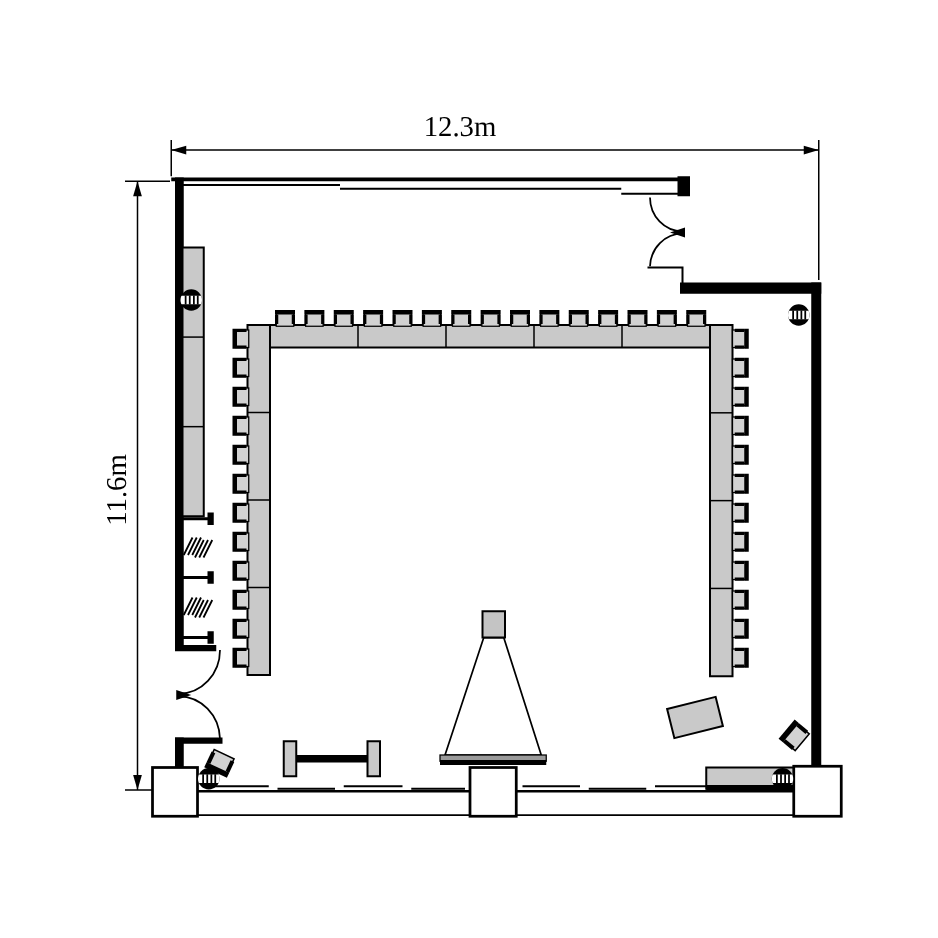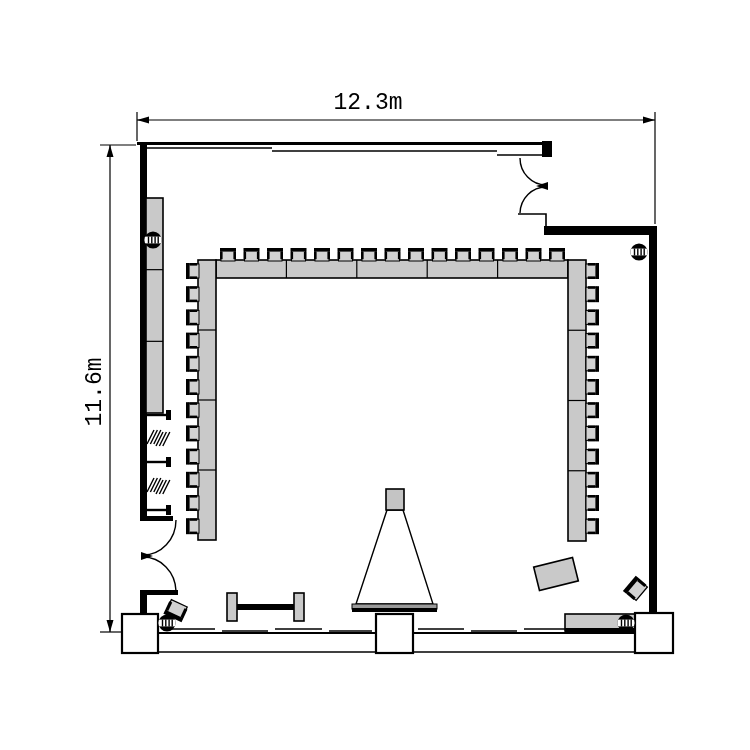--- a/index.html
+++ b/index.html
@@ -1,17 +1,17 @@
 <!DOCTYPE html>
 <html><head>
 <meta charset="utf-8">
 <style>
   html,body{margin:0;padding:0;background:#fff;}
   #stage{position:relative;width:750px;height:750px;background:var(--bg,#fff);
-         font-family:Liberation Mono, monospace;}
+         font-family:Liberation Serif, serif;}
   svg{position:absolute;left:0;top:0;}
   .wall{fill:#000;}
   .thin{stroke:#000;fill:none;}
   .furn{fill:var(--furniture,#c9c9c9);stroke:#000;stroke-width:1.6;}
   .divider{stroke:#000;stroke-width:1.2;}
   .arc{fill:none;stroke:#000;stroke-width:1.4;}
   .dim{stroke:#000;stroke-width:1.2;fill:none;}
   .dimtxt{font-size:23px;fill:#000;}
   .col{fill:#fff;stroke:#000;stroke-width:2.2;}
   .panel{stroke:#000;stroke-width:1.6;}

